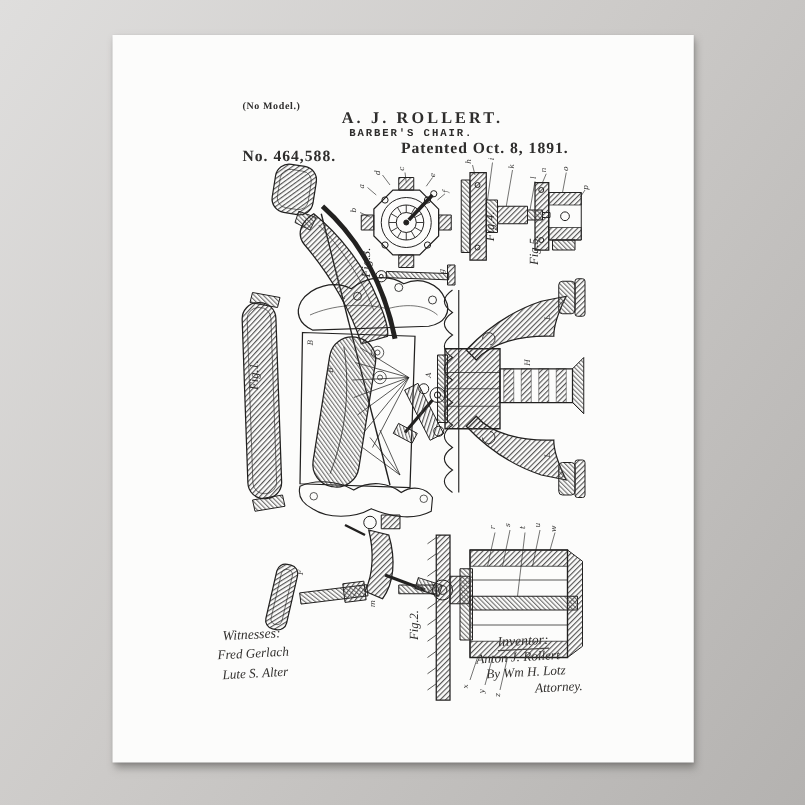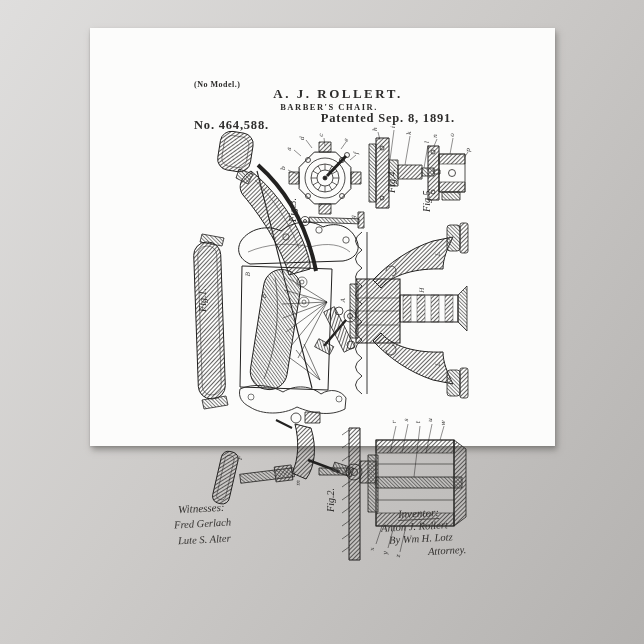--- a/index.html
+++ b/index.html
@@ -2,28 +2,28 @@
 <html><head>
 <meta charset="utf-8">
 <style>
   html,body{margin:0;padding:0;}
   .stage{
     position:relative;width:644px;height:644px;overflow:hidden;
     background:linear-gradient(125deg,#dfdedd 0%,#cdcbc9 45%,#b4b2b0 100%);
     font-family:"Liberation Serif","DejaVu Serif",serif;
   }
   .poster{
-    position:absolute;left:90px;top:28px;width:465px;height:418px;
+    position:absolute;left:90px;top:28px;width:465px;height:582px;
     background:#fcfcfb;
     box-shadow:2px 4px 6px rgba(95,93,90,.55),0 1px 2px rgba(0,0,0,.15);
   }
   .hdr{position:absolute;color:#2e2d2c;white-space:nowrap;font-weight:bold;}
   .hdr-no-model{left:104px;top:52px;font-size:8px;letter-spacing:.5px;}
   .hdr-inventor-line{left:248px;top:58px;transform:translateX(-50%);font-size:13px;letter-spacing:2.5px;}
-  .hdr-title-line{left:239px;top:74px;transform:translateX(-50%);font-size:8.5px;letter-spacing:1.5px;}
+  .hdr-title-line{left:239px;top:74px;transform:translateX(-50%);font-size:8.5px;letter-spacing:1.5px;font-family:Liberation Mono, monospace;}
   .hdr-number{left:104px;top:90px;font-size:12.5px;letter-spacing:.8px;}
   .hdr-date{right:100px;top:83px;font-size:12.5px;letter-spacing:.8px;}
   .drawing{position:absolute;left:0;top:0;}
   .sig{position:absolute;color:#33312f;font-style:italic;white-space:nowrap;transform:rotate(-3deg);}
   .sig-witnesses{left:88px;top:474px;font-size:11px;}
   .sig-w1{left:84px;top:490px;font-size:10.5px;}
   .sig-w2{left:88px;top:506px;font-size:10.5px;}
   .sig-inventor{left:308px;top:479px;font-size:11px;border-bottom:.5px solid #4a4846;}
   .sig-name{left:291px;top:493px;font-size:10.5px;}
   .sig-by{left:299px;top:505px;font-size:10.5px;}
@@ -35,21 +35,21 @@
 </head>
 <body>
 
 <div class="stage">
   <div class="poster">
 
     <div class="hdr hdr-no-model">(No Model.)</div>
     <div class="hdr hdr-inventor-line">A. J. ROLLERT.</div>
     <div class="hdr hdr-title-line">BARBER'S CHAIR.</div>
     <div class="hdr hdr-number">No. 464,588.</div>
-    <div class="hdr hdr-date">Patented Sep. 8, 1891.</div>
+    <div class="hdr hdr-date">Patented Oct. 8, 1891.</div>
 
     <svg class="drawing" width="465" height="582" viewBox="0 0 465 582" fill="none" stroke="#222120" stroke-width="0.8">
       <defs>
         <pattern id="h1" width="3" height="3" patternUnits="userSpaceOnUse" patternTransform="rotate(45)">
           <line x1="0.5" y1="0" x2="0.5" y2="3" stroke="#3c3b3a" stroke-width="0.8"></line>
         </pattern>
         <pattern id="h2" width="2.6" height="2.6" patternUnits="userSpaceOnUse" patternTransform="rotate(-45)">
           <line x1="0.5" y1="0" x2="0.5" y2="2.6" stroke="#4a4948" stroke-width="0.7"></line>
         </pattern>
       </defs>

